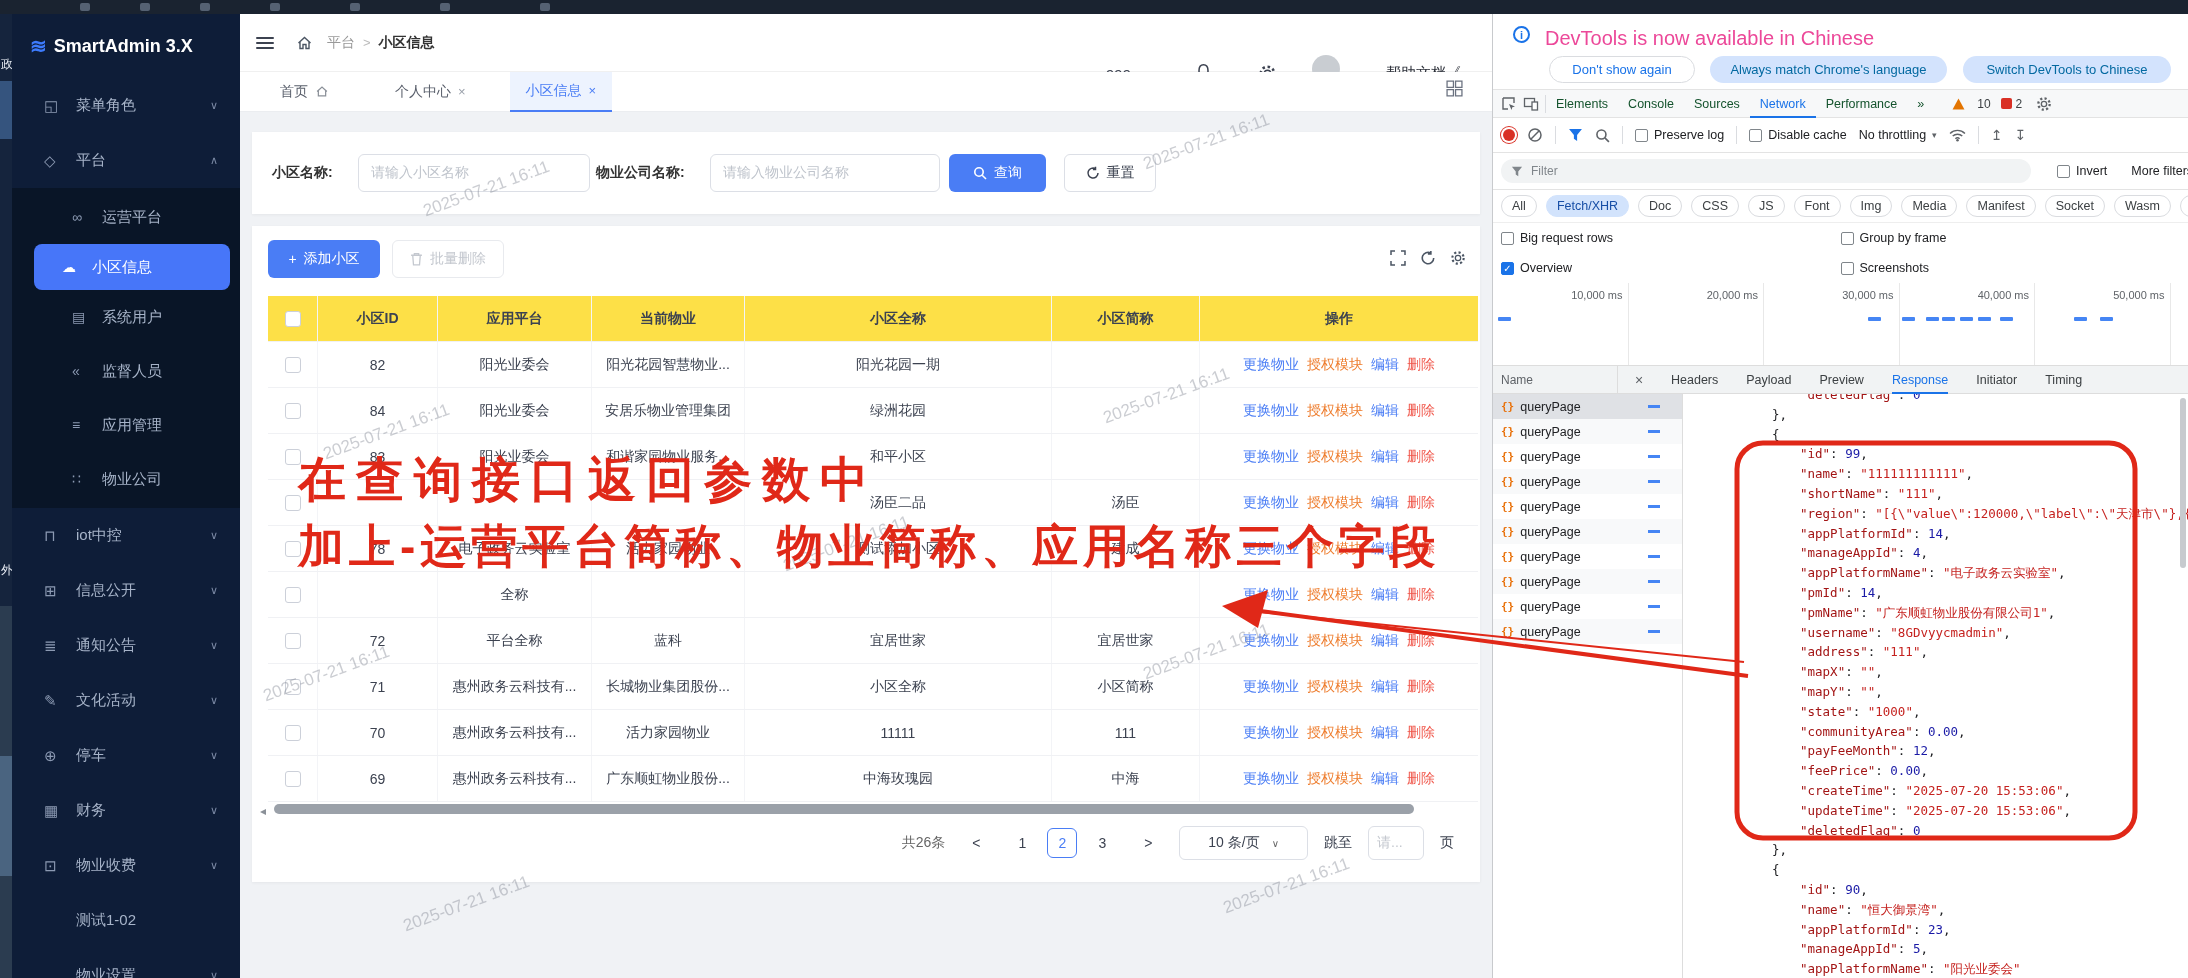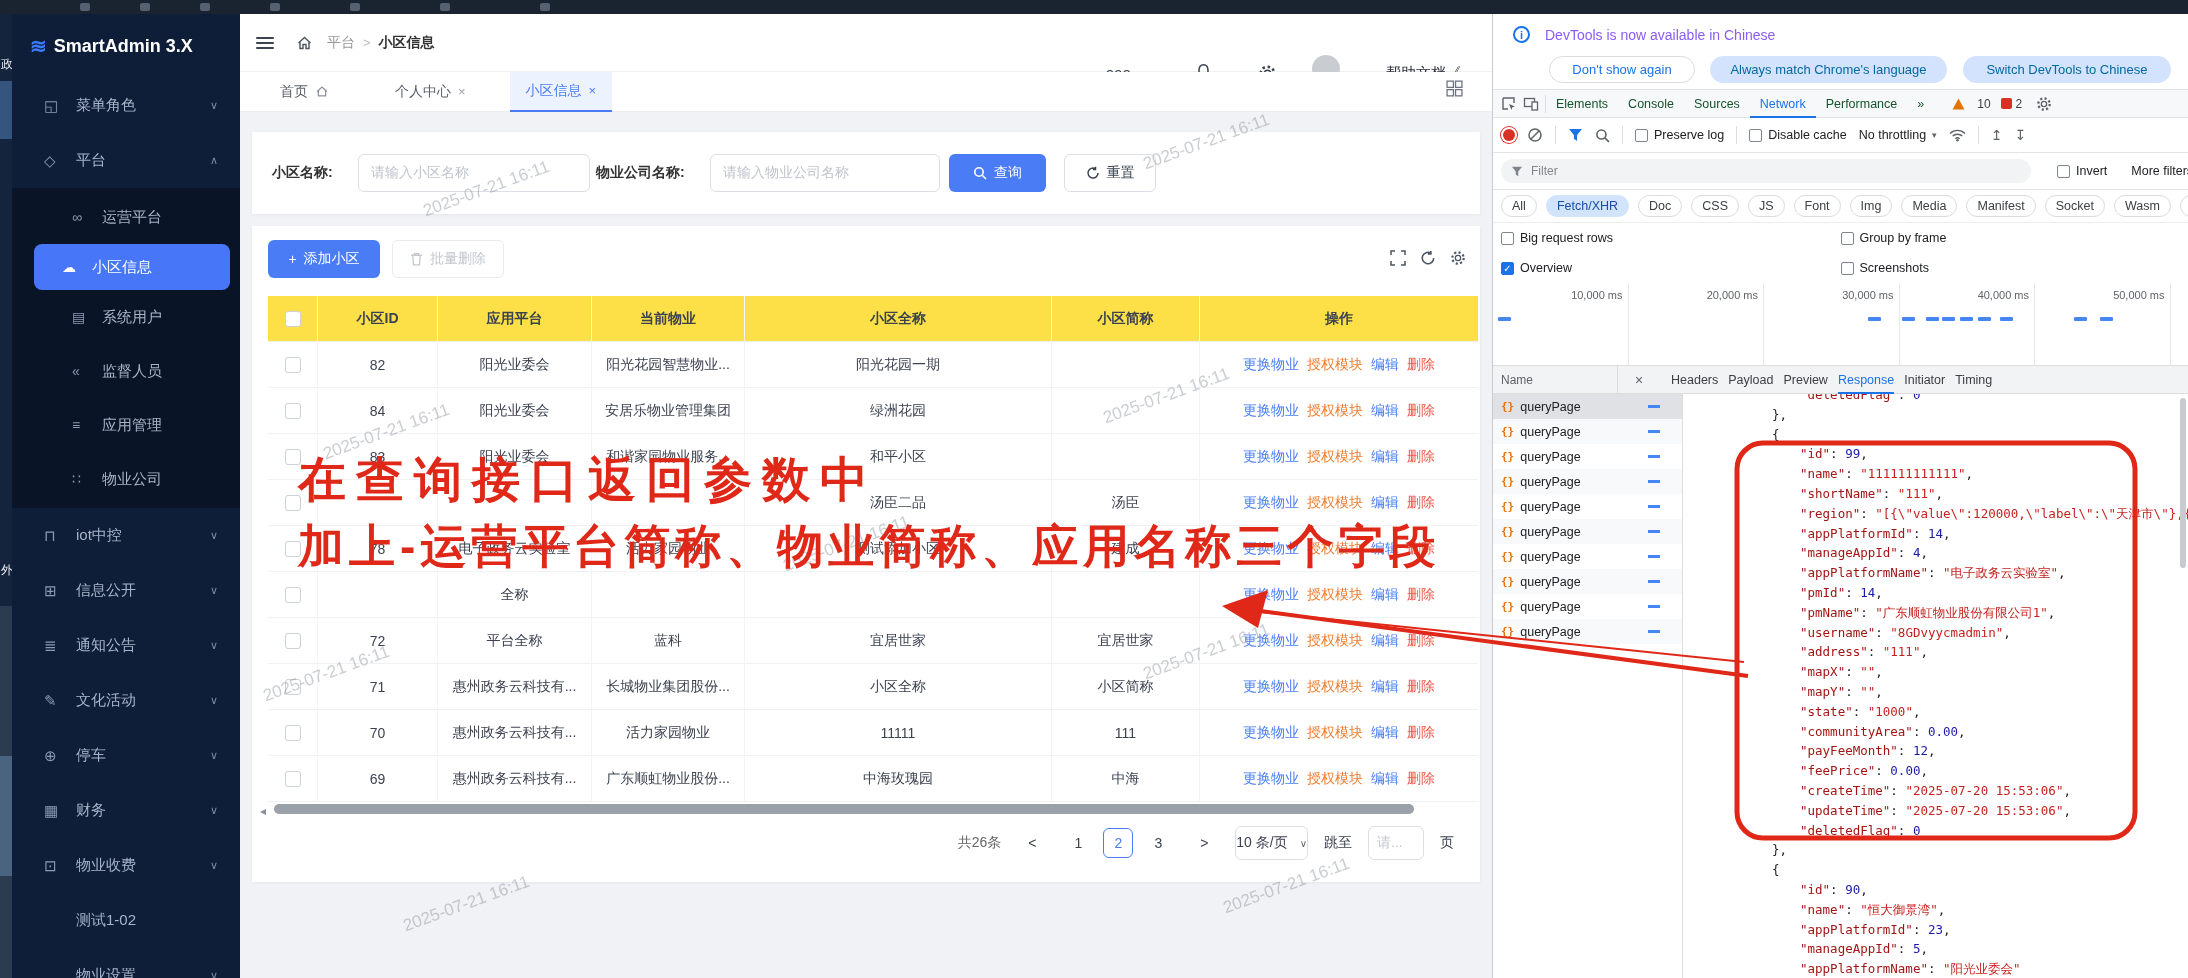--- a/index.html
+++ b/index.html
@@ -61,32 +61,32 @@
 .ops{gap:8px;font-size:14px}
 .ops span{cursor:pointer}
 .a-change,.a-edit{color:#4a7df5}
 .a-auth{color:#ee7d2e}
 .a-del{color:#f0564a}
 .hscroll{position:absolute;height:10px;border-radius:5px;background:#9ba1a9}
 .hs-arrow{position:absolute;color:#8a9098;font-size:12px}
 .pager{position:absolute;display:flex;align-items:center;gap:16px;font-size:14px;color:#3c4250}
 .page{min-width:30px;height:30px;display:inline-flex;align-items:center;justify-content:center;cursor:pointer;border-radius:6px}
 .page.current{border:1px solid #4a7df5;color:#4a7df5}
-.psize{display:flex;align-items:center;gap:8px;border:1px solid #dcdfe6;border-radius:6px;height:34px;padding:0 0;color:#3c4250}
+.psize{display:flex;align-items:center;gap:8px;border:1px solid #dcdfe6;border-radius:6px;height:34px;padding:0 28px;color:#3c4250}
 .jump-in{width:56px;height:34px;border:1px solid #dcdfe6;border-radius:6px;display:flex;align-items:center;padding:0 8px;color:#c4c8cf}
 .icon-btn{color:#4b5563;cursor:pointer;font-size:16px}
 
 .wm{color:rgba(130,136,148,.42);font-size:17px;transform:rotate(-20deg);white-space:nowrap;pointer-events:none}
 
 .anno{position:absolute;color:#e02818;font-weight:900;white-space:nowrap;pointer-events:none;font-family:"Liberation Sans",sans-serif}
 
 .devtools{left:1492px;top:14px;width:696px;height:964px;background:#fff;border-left:1px solid #c8cacd;font-size:12px;color:#202124;overflow:hidden}
 .dt-banner{position:absolute;left:0;top:0;width:100%;height:76px;background:#fff;border-bottom:1px solid #e3e3e3}
 .info-i{position:absolute;left:20px;top:12px;width:17px;height:17px;border:2px solid #1a73e8;border-radius:50%;color:#1a73e8;font-size:11px;display:flex;align-items:center;justify-content:center;font-weight:bold}
-.dt-msg{position:absolute;left:52px;top:13px;font-size:14px;color:#8b5cf6}
+.dt-msg{position:absolute;left:52px;top:13px;font-size:20px;color:#ec4899}
 .pill{position:absolute;top:42px;height:27px;border-radius:14px;display:flex;align-items:center;justify-content:center;font-size:13px;cursor:pointer}
 .pill-line{border:1px solid #dadce0;color:#1a73e8;background:#fff}
 .pill-fill{background:#d3e3fd;color:#0369a1}
 .dt-tabs{position:absolute;left:0;top:76px;width:100%;height:28px;background:#f7f8f9;border-bottom:1px solid #e3e3e3;display:flex;align-items:center}
 .dtab-main{padding:0 10px;height:28px;display:flex;align-items:center;color:#14532d;cursor:pointer;font-size:12.5px}
 .dtab-main.active{color:#1a73e8;box-shadow:inset 0 -2px 0 #1a73e8}
 .dt-toolbar{position:absolute;left:0;top:104px;width:100%;height:35px;border-bottom:1px solid #e3e3e3;display:flex;align-items:center;gap:12px;padding:0 10px;color:#5f6368}
 .vsep{width:1px;height:18px;background:#dadce0}
 .rec{width:12px;height:12px;border-radius:50%;background:#d93025;box-shadow:0 0 0 2px #fff,0 0 0 3px #d93025}
 .dt-check{display:flex;align-items:center;gap:6px;font-size:12.5px;color:#202124}
@@ -104,21 +104,21 @@
 .tl-cell{width:135.5px;border-right:1px solid #e8e8e8;text-align:right;padding:6px 5px 0 0;color:#5f6368;font-size:11px}
 .tl-dash{top:34px;width:13px;height:4px;background:#4585f4;border-radius:1px}
 .net-head{position:absolute;left:0;top:352px;width:100%;height:28px;background:#f1f3f4;border-bottom:1px solid #ddd;color:#5f6368}
 .req-list{position:absolute;left:0;top:380px;width:190px;height:584px;border-right:1px solid #ddd;overflow:hidden}
 .req-row{height:25px;display:flex;align-items:center;gap:6px;padding-left:8px;cursor:pointer;position:relative}
 .req-row:nth-child(even){background:#f8f9fa}
 .req-row.selected{background:#dfe1e5}
 .req-ico{color:#e8710a;font-family:"DejaVu Sans Mono",monospace;font-size:11px;font-weight:bold}
 .req-name{font-size:12.5px;color:#202124}
 .req-dash{position:absolute;left:155px;top:11px;width:12px;height:3px;background:#4585f4}
-.detail-tabs{position:absolute;display:flex;align-items:flex-end;gap:10px;color:#3c4043}
+.detail-tabs{position:absolute;display:flex;align-items:flex-end;gap:28px;color:#3c4043}
 .dtab{height:28px;display:flex;align-items:center;cursor:pointer;font-size:12.5px}
 .dtab.active{color:#1a73e8;box-shadow:inset 0 -2px 0 #1a73e8}
 .code{position:absolute;left:190px;top:380px;width:506px;height:584px;overflow:hidden;background:#fff;font-family:"DejaVu Sans Mono",monospace;font-size:12.5px}
 .code-inner{margin-top:-9px}
 .code-line{height:19.8px;line-height:19.8px;white-space:pre}
 .c-k{color:#a31515}
 .c-s{color:#c5221f}
 .c-n{color:#1a1aa6}
 .c-p{color:#202124}
 .vscroll{position:absolute;left:687px;top:384px;width:6px;height:170px;background:#c7cace;border-radius:3px}

